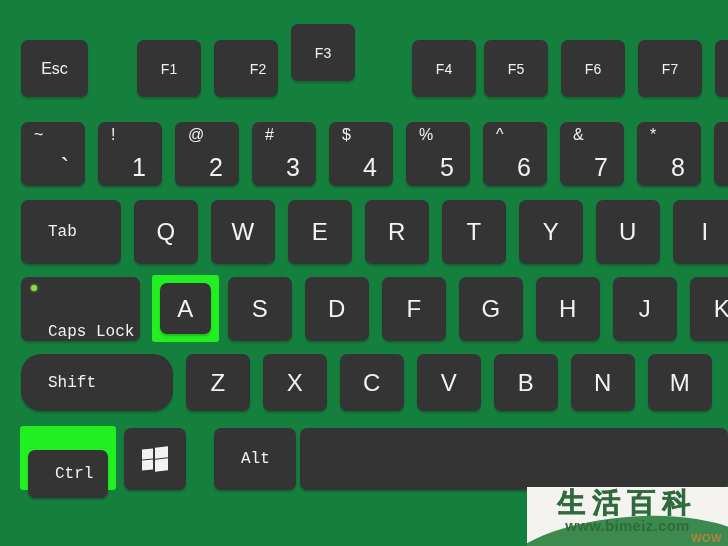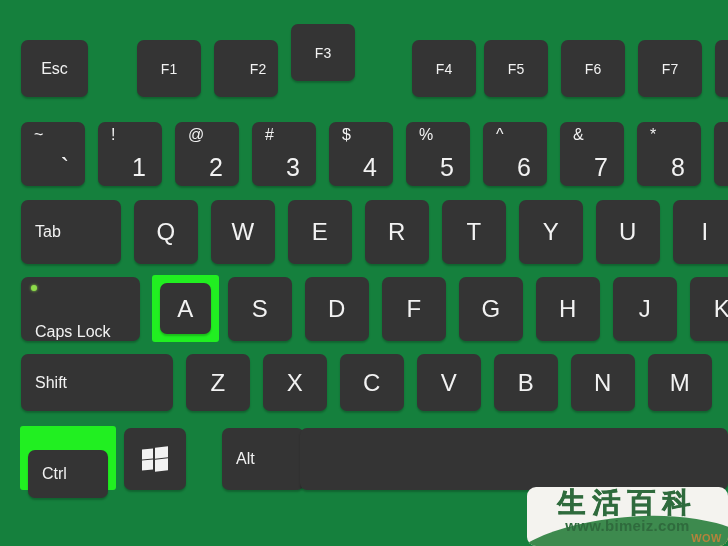--- a/index.html
+++ b/index.html
@@ -47,21 +47,22 @@
   
   .key.word {
     font-size: 16px;
   }
   .key.fn {
     font-size: 14px;
   }
   
   .key.leftlabel {
     justify-content: flex-start;
-    padding-left: 14px;
+    padding-left: 27px;
+    font-family: Liberation Mono, monospace;
   }
 
   
   .key.numkey {
     display: block;
   }
   .key .sym {
     position: absolute;
     left: 13px;
     top: 5px;
@@ -111,21 +112,20 @@
   }
   .winlogo i.tl { left: 0;    top: 1.6px; width: 11.3px; height: 10px; transform: skewY(-6deg); }
   .winlogo i.tr { left: 13px; top: 0;     width: 13px;   height: 11px; transform: skewY(-6deg); }
   .winlogo i.bl { left: 0;    top: 13px;  width: 11.3px; height: 10px; transform: skewY(-6deg); }
   .winlogo i.br { left: 13px; top: 12.4px;width: 13px;   height: 11.6px; transform: skewY(-6deg); }
 
   
   #watermark {
     position: absolute;
     overflow: hidden;
-    border-radius: 9px;
   }
   #watermark .wm-bg {
     position: absolute;
     left: 0; top: 0;
     width: 100%; height: 100%;
     background: #f4f3ef;
   }
   #watermark .wm-green {
     position: absolute;
     left: -14%;
@@ -305,21 +305,21 @@
     </div>
     <div class="key letter" style="left: 536px; top: 277px; width: 64px; height: 64px;">
       <span>H</span>
     </div>
     <div class="key letter" style="left: 613px; top: 277px; width: 64px; height: 64px;">
       <span>J</span>
     </div>
     <div class="key letter" style="left: 690px; top: 277px; width: 64px; height: 64px;">
       <span>K</span>
     </div>
-    <div class="key word leftlabel" style="left: 21px; top: 354px; width: 152px; height: 57px;">
+    <div class="key word leftlabel" style="left: 21px; top: 354px; width: 152px; height: 57px; border-radius: 20px;">
       <span>Shift</span>
     </div>
     <div class="key letter" style="left: 186px; top: 354px; width: 64px; height: 57px;">
       <span>Z</span>
     </div>
     <div class="key letter" style="left: 263px; top: 354px; width: 64px; height: 57px;">
       <span>X</span>
     </div>
     <div class="key letter" style="left: 340px; top: 354px; width: 64px; height: 57px;">
       <span>C</span>
@@ -340,21 +340,21 @@
       <span>Ctrl</span>
     </div>
     <div class="key winkey" style="left: 124px; top: 428px; width: 62px; height: 62px;">
       <span class="winlogo">
         <i class="tl"></i>
         <i class="tr"></i>
         <i class="bl"></i>
         <i class="br"></i>
       </span>
     </div>
-    <div class="key word leftlabel" style="left: 222px; top: 428px; width: 82px; height: 62px;">
+    <div class="key word leftlabel" style="left: 214px; top: 428px; width: 82px; height: 62px;">
       <span>Alt</span>
     </div>
     <div class="key space" style="left: 300px; top: 428px; width: 428px; height: 62px; border-radius: 7px;"></div>
   </div>
 
 <div id="watermark" style="left: 527px; top: 487px; width: 201px; height: 59px;">
   <div class="wm-bg"></div>
   <div class="wm-gold"></div>
   <div class="wm-green"></div>
   <div class="wm-cn">生活百科</div>

